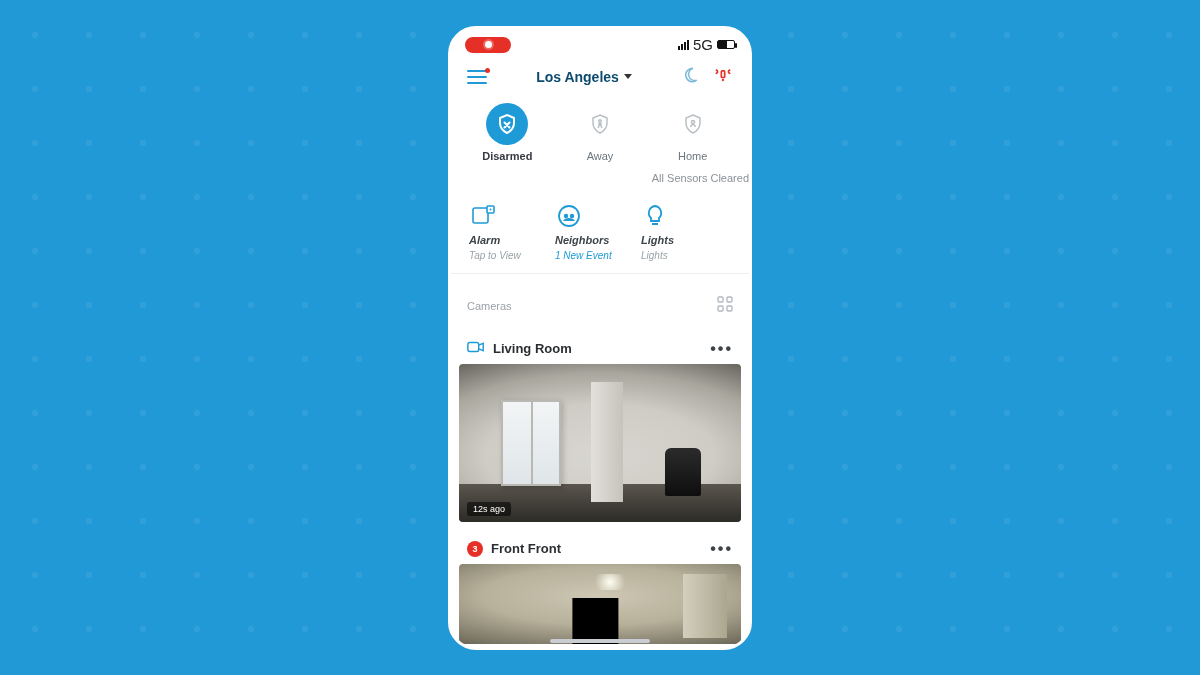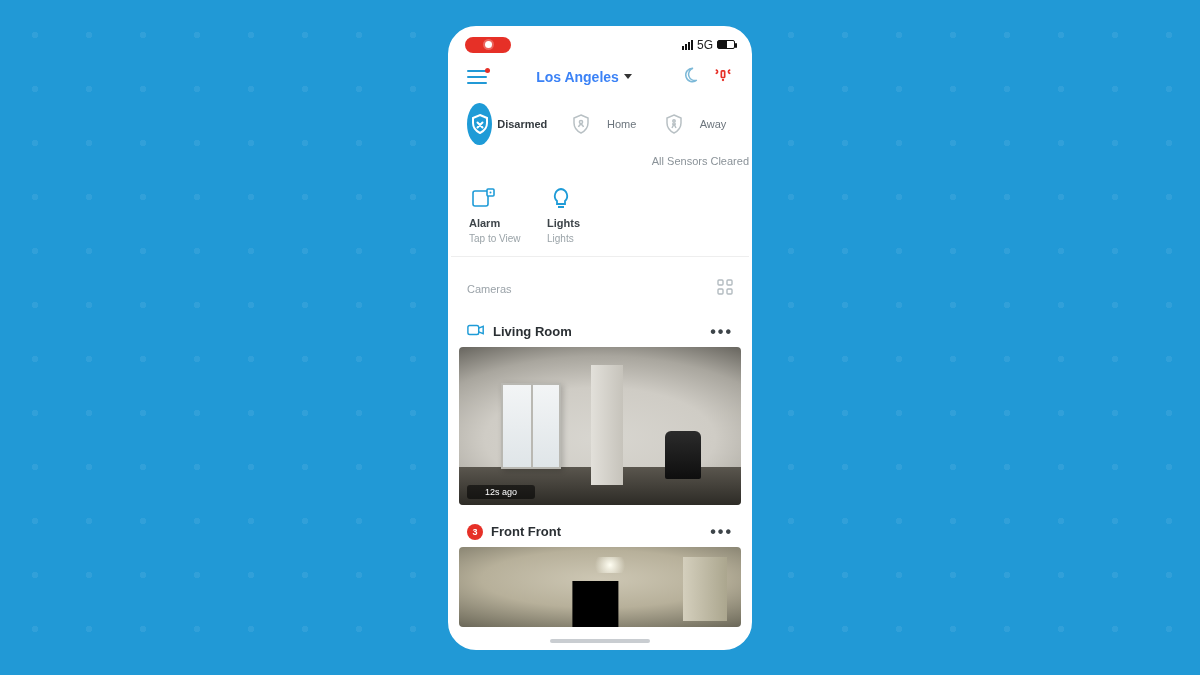--- a/index.html
+++ b/index.html
@@ -65,73 +65,74 @@
   .signal span:nth-child(3){height:8px}.signal span:nth-child(4){height:10px}
   .battery {
     width: 18px; height: 9px; border: 1px solid #111; border-radius: 2px;
     position: relative;
   }
   .battery::after {
     content:""; position:absolute; right:-3px; top:2px; width:2px; height:5px;
     background:#111; border-radius:1px;
   }
   .battery .fill { height:100%; width:55%; background:#111; }
-  .net { font-size: 12px; font-weight:500; }
+  .net { font-size: 15px; font-weight:500; }
 
   .app-header {
     display: flex;
     align-items: center;
     justify-content: space-between;
     padding: 8px 16px 10px 16px;
   }
   .hamburger {
     width: 20px; height: 14px; display:flex; flex-direction:column;
     justify-content:space-between; cursor:pointer; position:relative;
   }
   .hamburger span { height:2px; background:#2199d6; width:100%; border-radius:1px; }
   .hamburger .dot {
     position:absolute; top:-2px; right:-3px; width:5px; height:5px;
     border-radius:50%; background:#e63027;
   }
   .location {
     display:flex; align-items:center; gap:5px;
-    font-size:14px; font-weight:600; color:#3b82f6; cursor:pointer;
+    font-size:14px; font-weight:600; color:#0c4a6e; cursor:pointer;
   }
   .loc-chev { width:0;height:0;border-left:4px solid transparent;border-right:4px solid transparent;border-top:5px solid #333; }
   .hdr-right { display:flex; align-items:center; gap:14px; }
   .moon-icon svg { width:18px; height:18px; }
   .alert-icon svg { width:20px; height:20px; }
 
   .modes {
     display:flex; justify-content:space-around; padding: 4px 10px 2px 10px;
   }
   .mode {
-    display:flex; align-items:center; gap:5px;
+    display:flex; flex-direction:column; align-items:center; gap:5px;
     cursor:pointer;
     width: 80px;
   }
   .mode-ico {
     width:42px; height:42px; border-radius:50%;
     display:flex; align-items:center; justify-content:center;
   }
   .mode.active .mode-ico { background:#1e9bd7; }
   .mode:not(.active) .mode-ico svg path,
   .mode:not(.active) .mode-ico svg circle { stroke:#b8c0c4; }
   .mode-ico svg { width:24px; height:24px; }
   .mode-label { font-size:11px; color:#6c757d; font-weight:500; }
   .mode.active .mode-label { color:#353b40; font-weight:600; }
 
   .sensor-status {
     text-align:right; font-size:11px; color:#8a9298;
     padding: 8px 0 14px 0;
   }
 
   .tiles {
-    display:flex; gap:0; padding: 4px 0 12px 18px; overflow:hidden;
+    display:flex; gap:8px; padding: 4px 0 12px 18px; overflow:hidden;
     border-bottom: 1px solid #eee;
+    font-style: italic;
   }
   .tile {
     flex: 0 0 78px;
     display:flex; flex-direction:column; gap:4px; cursor:pointer;
   }
   .tile-ico { width:28px; height:28px; display:flex; align-items:center; justify-content:center; }
   .tile-ico svg { width:26px; height:26px; }
   .tile-title { font-size:11px; font-weight:600; color:#3d4449; }
   .tile-sub { font-size:10px; color:#9aa3a8; }
   .tile-sub.accent { color:#1e9bd7; }
@@ -206,21 +207,21 @@
     position:absolute; left:50%; bottom:0; transform:translateX(-60%);
     width:46px; height:46px; background:#000;
   }
   .fd-wall-r {
     position:absolute; right:14px; top:10px; width:44px; height:64px;
     background: linear-gradient(90deg,#d4cfbd,#aba68e);
   }
   .timestamp {
     position:absolute; left:8px; bottom:6px;
     background: rgba(0,0,0,0.55); color:#fff;
-    font-size:9px; padding:2px 18px; border-radius:3px;
+    font-size:9px; padding:2px 6px; border-radius:3px;
   }
   .homebar {
     position:absolute; bottom:4px; left:50%; transform:translateX(-50%);
     width:100px; height:4px; border-radius:3px; background:#c9cdd1;
   }
 </style>
 </head>
 <body>
 
 <div class="bg-pattern"></div>
@@ -279,51 +280,63 @@
           <path d="M12 3l7 3v5c0 5-3 8-7 10-4-2-7-5-7-10V6l7-3z" stroke="#fff" stroke-width="2" fill="none"></path>
           <path d="M9.5 10.5l5 5M14.5 10.5l-5 5" stroke="#fff" stroke-width="2" stroke-linecap="round"></path>
         </svg>
       </div>
       <span class="mode-label">Disarmed</span>
     </div>
     <div class="mode">
       <div class="mode-ico">
         <svg viewBox="0 0 24 24" fill="none">
           <path d="M12 3l7 3v5c0 5-3 8-7 10-4-2-7-5-7-10V6l7-3z" stroke="#b8c0c4" stroke-width="1.5"></path>
+          <circle cx="12" cy="9" r="1.2" stroke="#b8c0c4" stroke-width="1.5"></circle>
+          <path d="M10 16l2-4 2 4M10 12h4" stroke="#b8c0c4" stroke-width="1.5"></path>
+        </svg>
+      </div>
+      <span class="mode-label">Away</span>
+    </div>
+    <div class="mode">
+      <div class="mode-ico">
+        <svg viewBox="0 0 24 24" fill="none">
+          <path d="M12 3l7 3v5c0 5-3 8-7 10-4-2-7-5-7-10V6l7-3z" stroke="#b8c0c4" stroke-width="1.5"></path>
           <circle cx="12" cy="10" r="1.6" stroke="#b8c0c4" stroke-width="1.5"></circle>
           <path d="M9.5 15c.5-1.6 1.5-2.4 2.5-2.4s2 .8 2.5 2.4" stroke="#b8c0c4" stroke-width="1.5"></path>
         </svg>
       </div>
       <span class="mode-label">Home</span>
-    </div>
-    <div class="mode">
-      <div class="mode-ico">
-        <svg viewBox="0 0 24 24" fill="none">
-          <path d="M12 3l7 3v5c0 5-3 8-7 10-4-2-7-5-7-10V6l7-3z" stroke="#b8c0c4" stroke-width="1.5"></path>
-          <circle cx="12" cy="9" r="1.2" stroke="#b8c0c4" stroke-width="1.5"></circle>
-          <path d="M10 16l2-4 2 4M10 12h4" stroke="#b8c0c4" stroke-width="1.5"></path>
-        </svg>
-      </div>
-      <span class="mode-label">Away</span>
     </div>
   </div>
 
   <div class="sensor-status">All Sensors Cleared</div>
 
   <div class="tiles">
     <div class="tile">
       <div class="tile-ico">
         <svg viewBox="0 0 26 26" fill="none">
           <rect x="3" y="5" width="15" height="15" rx="2" stroke="#1e9bd7" stroke-width="1.6"></rect>
           <rect x="17" y="3" width="7" height="7" rx="1" fill="#fff" stroke="#1e9bd7" stroke-width="1.6"></rect>
           <circle cx="20.5" cy="6.5" r="1" fill="#1e9bd7"></circle>
         </svg>
       </div>
       <span class="tile-title">Alarm</span>
       <span class="tile-sub">Tap to View</span>
+    </div>
+    <div class="tile">
+      <div class="tile-ico">
+        <svg viewBox="0 0 26 26" fill="none">
+          <circle cx="13" cy="13" r="10" stroke="#1e9bd7" stroke-width="1.8"></circle>
+          <circle cx="10" cy="13" r="2.2" fill="#1e9bd7"></circle>
+          <circle cx="16" cy="13" r="2.2" fill="#1e9bd7"></circle>
+          <path d="M7 18c1-2 3-3 6-3s5 1 6 3" fill="#1e9bd7"></path>
+        </svg>
+      </div>
+      <span class="tile-title">Neighbors</span>
+      <span class="tile-sub accent">1 New Event</span>
     </div>
     <div class="tile">
       <div class="tile-ico">
         <svg viewBox="0 0 26 26" fill="none">
           <path d="M13 3a7 7 0 0 0-4 12v3h8v-3a7 7 0 0 0-4-12z" stroke="#1e9bd7" stroke-width="1.8"></path>
           <path d="M10 21h6" stroke="#1e9bd7" stroke-width="1.8"></path>
         </svg>
       </div>
       <span class="tile-title">Lights</span>
       <span class="tile-sub">Lights</span>

